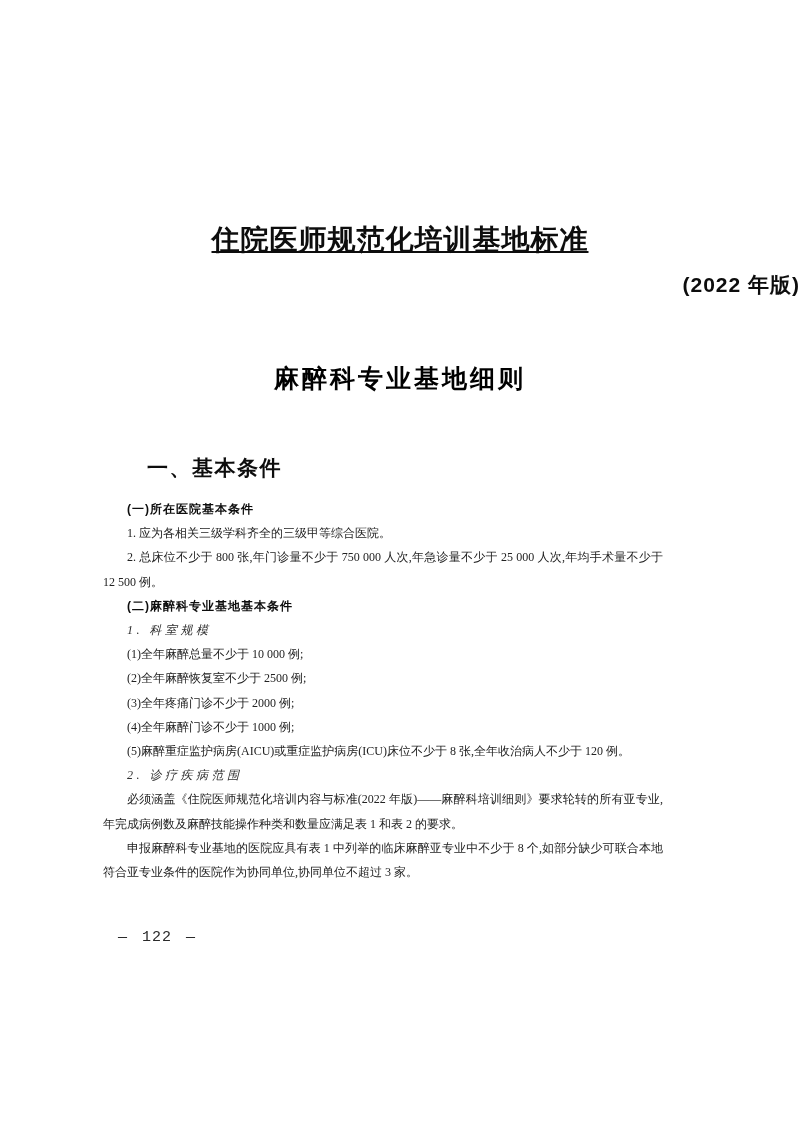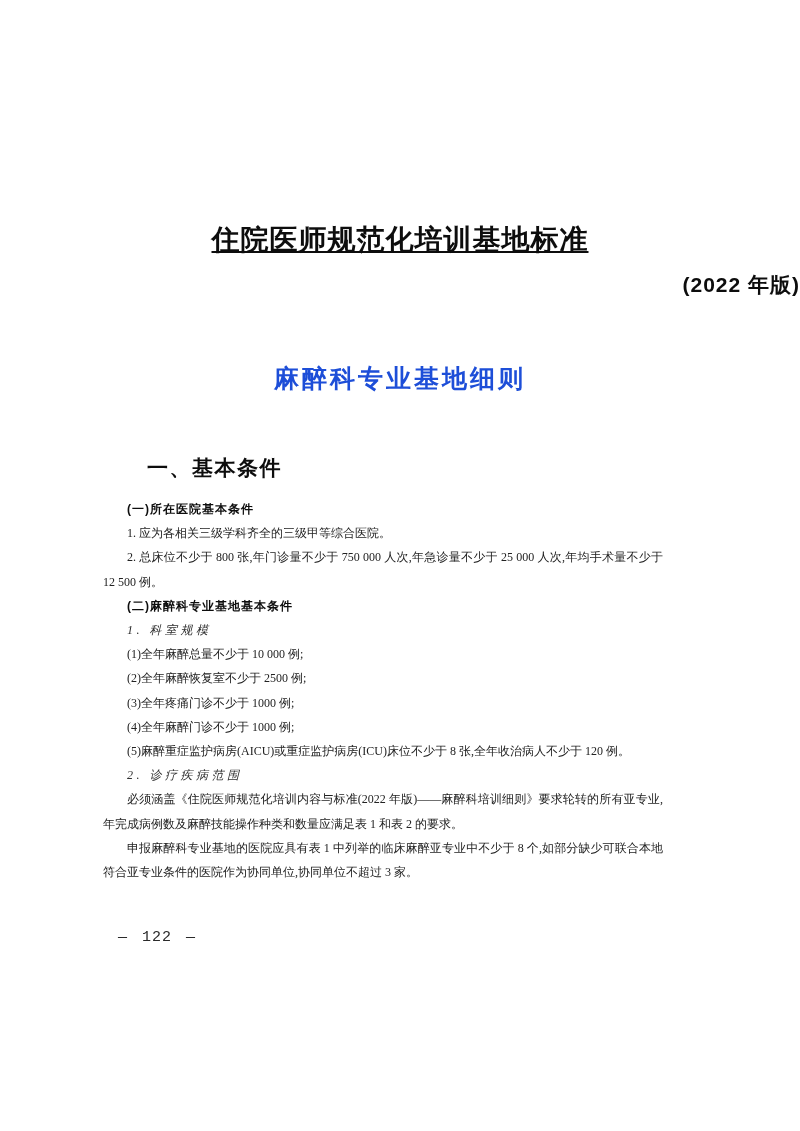--- a/index.html
+++ b/index.html
@@ -41,21 +41,21 @@
     color: #0d0d0d;
     text-align: right;
   }
   .section-title {
     margin: 64px 0 0 0;
     font-family: "Liberation Sans", sans-serif;
     font-weight: 700;
     font-size: 25px;
     line-height: 30px;
     letter-spacing: 3px;
-    color: #1d4ed8;
+    color: #000000;
   }
 
   
   .content {
     position: absolute;
     left: 103px;
     top: 455px;
     width: 560px;
   }
   .h-level1 {
@@ -117,21 +117,21 @@
   <section class="content">
     <h3 class="h-level1">一、基本条件</h3>
     <div id="paragraphs">
         <p class="para subhead">(一)所在医院基本条件</p>
         <p class="para body">1. 应为各相关三级学科齐全的三级甲等综合医院。</p>
         <p class="para body">2. 总床位不少于 800 张,年门诊量不少于 750 000 人次,年急诊量不少于 25 000 人次,年均手术量不少于 12 500 例。</p>
         <p class="para subhead">(二)麻醉科专业基地基本条件</p>
         <p class="para kaiti">1. 科室规模</p>
         <p class="para body">(1)全年麻醉总量不少于 10 000 例;</p>
         <p class="para body">(2)全年麻醉恢复室不少于 2500 例;</p>
-        <p class="para body">(3)全年疼痛门诊不少于 1000 例;</p>
+        <p class="para body">(3)全年疼痛门诊不少于 2000 例;</p>
         <p class="para body">(4)全年麻醉门诊不少于 1000 例;</p>
         <p class="para body">(5)麻醉重症监护病房(AICU)或重症监护病房(ICU)床位不少于 8 张,全年收治病人不少于 120 例。</p>
         <p class="para kaiti">2. 诊疗疾病范围</p>
         <p class="para body">必须涵盖《住院医师规范化培训内容与标准(2022 年版)——麻醉科培训细则》要求轮转的所有亚专业,年完成病例数及麻醉技能操作种类和数量应满足表 1 和表 2 的要求。</p>
         <p class="para body">申报麻醉科专业基地的医院应具有表 1 中列举的临床麻醉亚专业中不少于 8 个,如部分缺少可联合本地符合亚专业条件的医院作为协同单位,协同单位不超过 3 家。</p>
       </div>
   </section>
 
   <footer class="page-footer">
     <span>—</span><span class="num">122</span><span>—</span>

